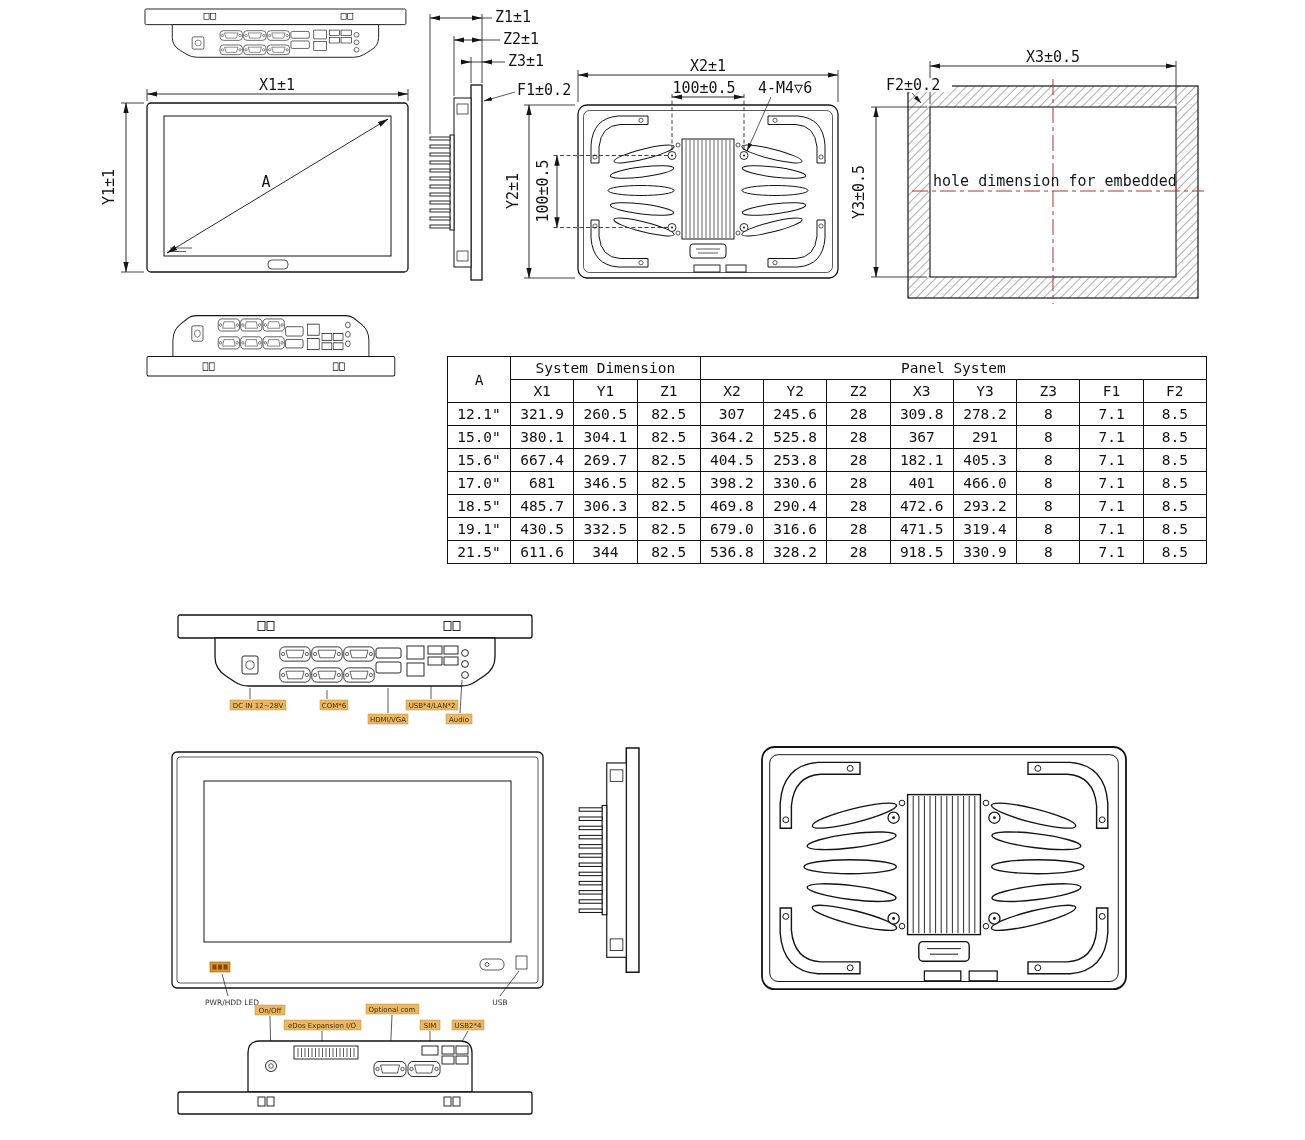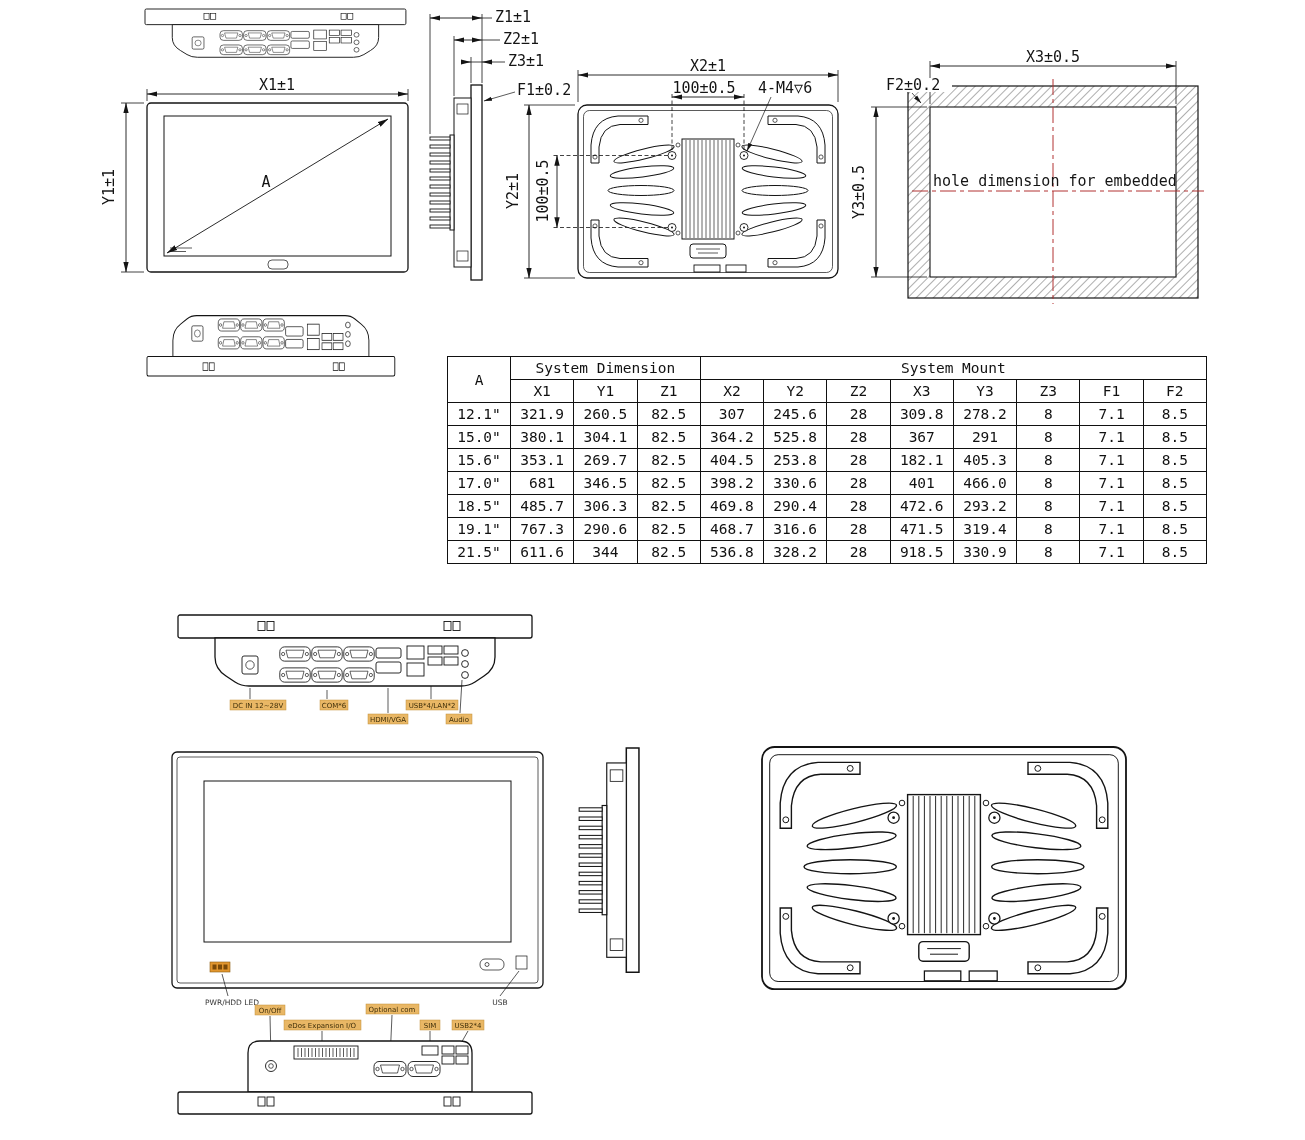--- a/index.html
+++ b/index.html
@@ -321,21 +321,21 @@
   <rect x="452" y="1020" width="32" height="10" class="io-bg"></rect>
   <text class="io-text" text-anchor="middle" x="468" y="1027.5">USB2*4</text>
 </g>
 </svg>
 
 <table id="dim-table">
   <thead>
     <tr>
       <th class="corner" rowspan="2">A</th>
       <th colspan="3">System Dimension</th>
-      <th colspan="8">System Mount</th>
+      <th colspan="8">Panel System</th>
     </tr>
     <tr>
           <th>X1</th>
           <th>Y1</th>
           <th>Z1</th>
           <th>X2</th>
           <th>Y2</th>
           <th>Z2</th>
           <th>X3</th>
           <th>Y3</th>
@@ -368,21 +368,21 @@
           <td>525.8</td>
           <td>28</td>
           <td>367</td>
           <td>291</td>
           <td>8</td>
           <td>7.1</td>
           <td>8.5</td>
         </tr>
         <tr>
           <td>15.6"</td>
-          <td>353.1</td>
+          <td>667.4</td>
           <td>269.7</td>
           <td>82.5</td>
           <td>404.5</td>
           <td>253.8</td>
           <td>28</td>
           <td>182.1</td>
           <td>405.3</td>
           <td>8</td>
           <td>7.1</td>
           <td>8.5</td>
@@ -410,24 +410,24 @@
           <td>290.4</td>
           <td>28</td>
           <td>472.6</td>
           <td>293.2</td>
           <td>8</td>
           <td>7.1</td>
           <td>8.5</td>
         </tr>
         <tr>
           <td>19.1"</td>
-          <td>767.3</td>
-          <td>290.6</td>
-          <td>82.5</td>
-          <td>468.7</td>
+          <td>430.5</td>
+          <td>332.5</td>
+          <td>82.5</td>
+          <td>679.0</td>
           <td>316.6</td>
           <td>28</td>
           <td>471.5</td>
           <td>319.4</td>
           <td>8</td>
           <td>7.1</td>
           <td>8.5</td>
         </tr>
         <tr>
           <td>21.5"</td>

